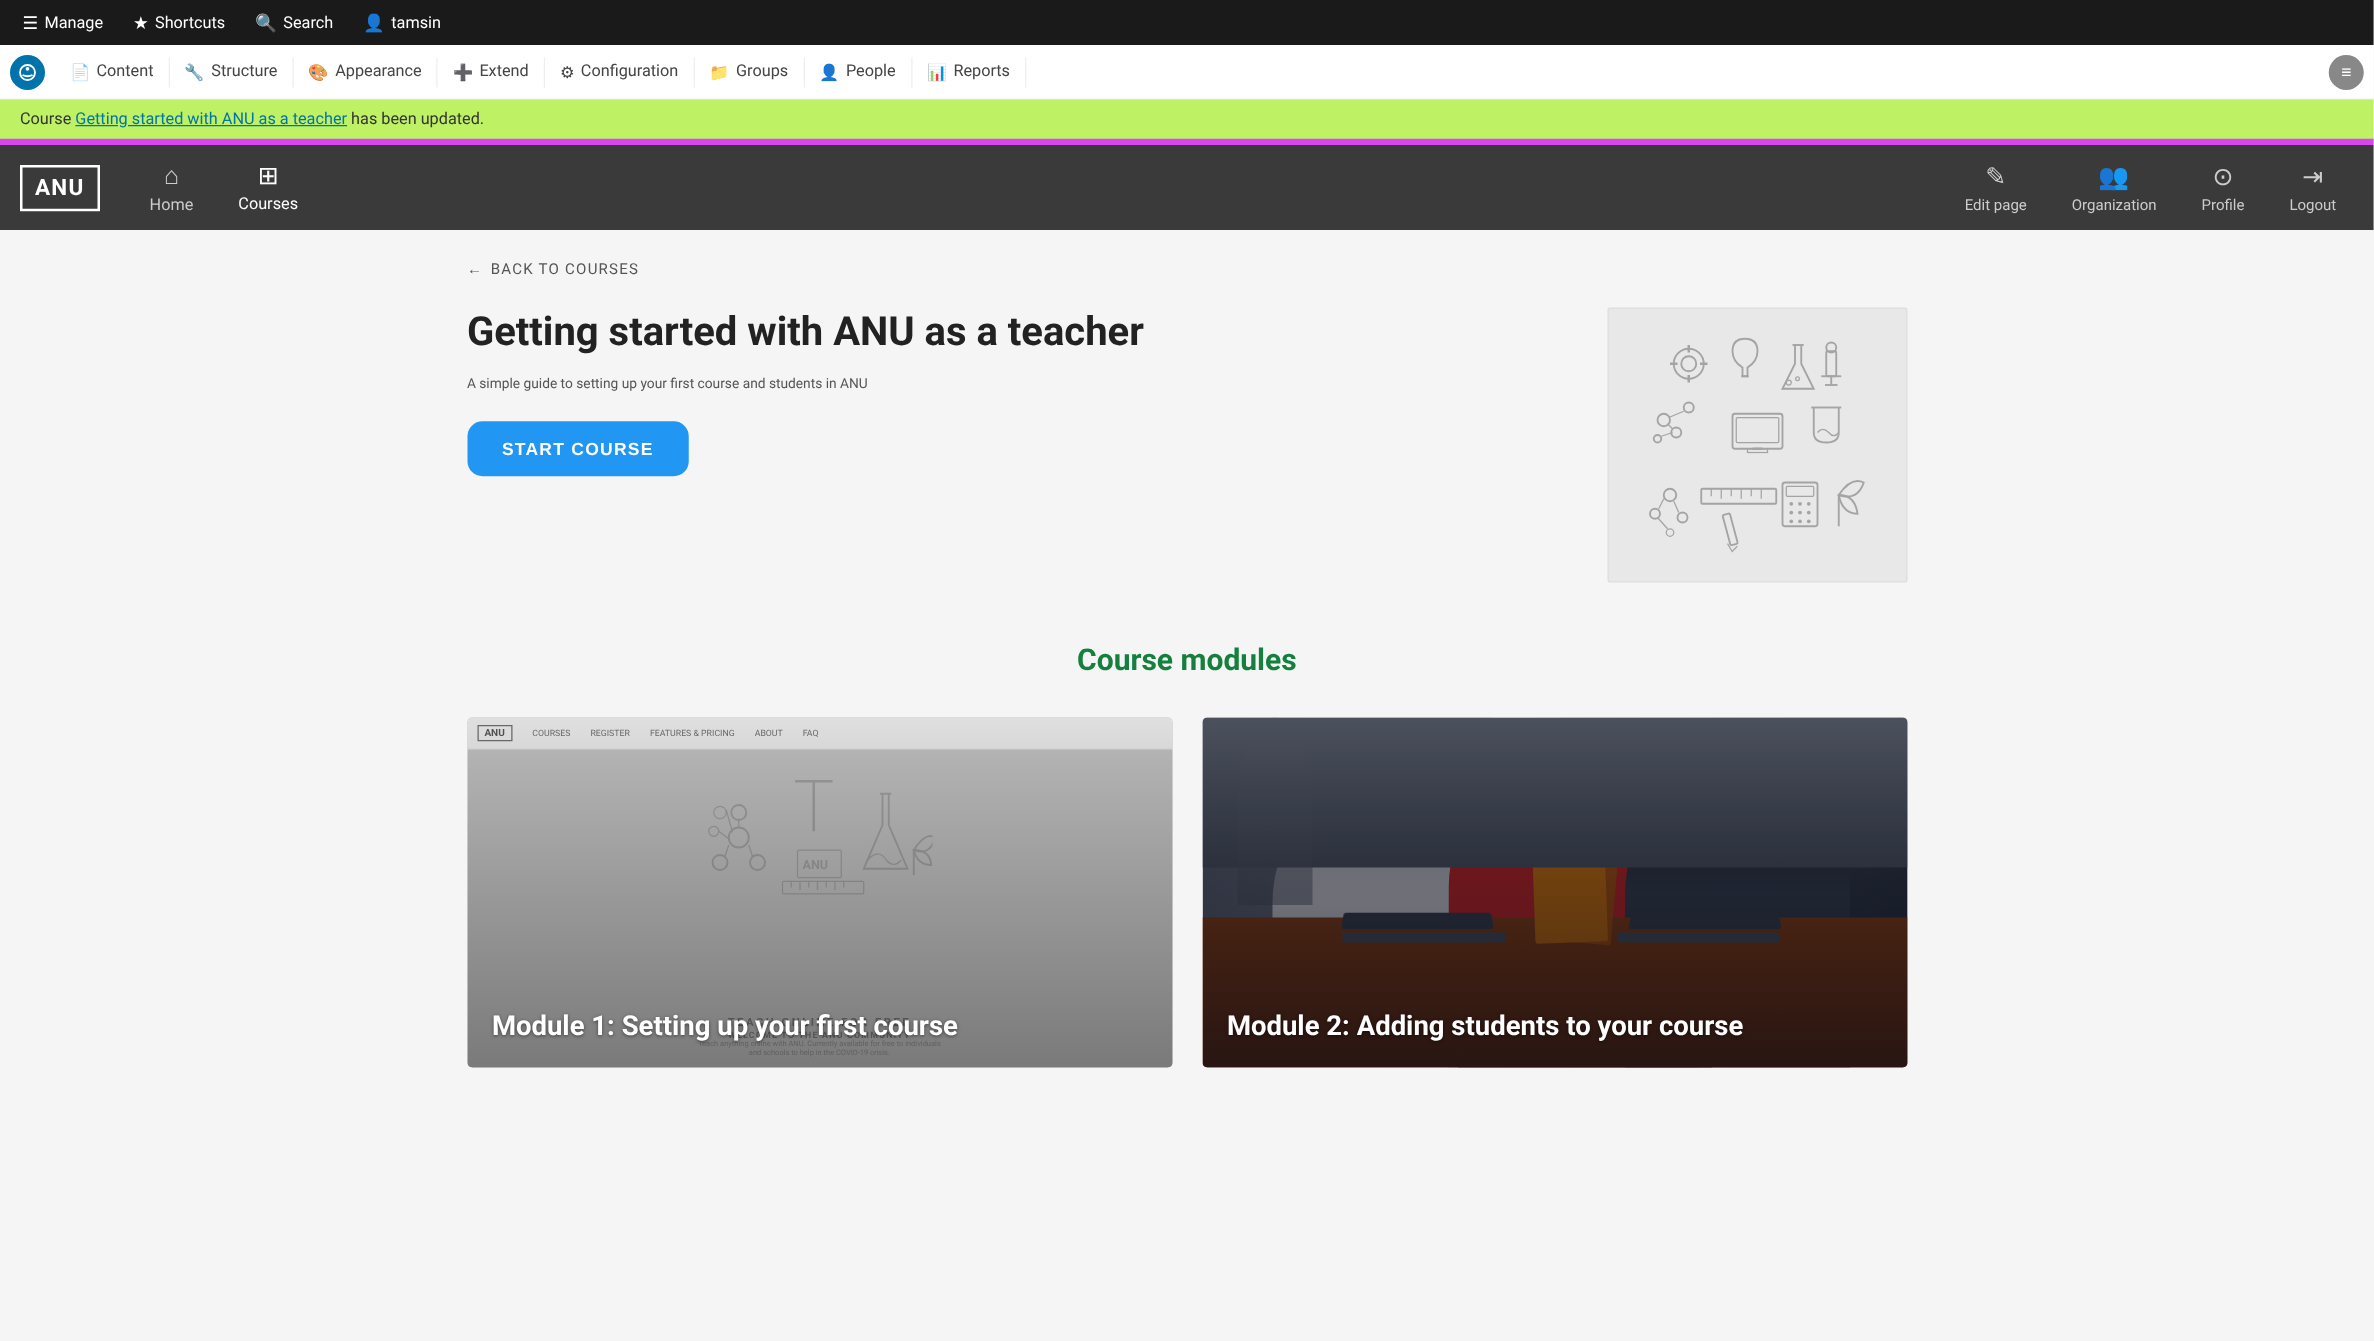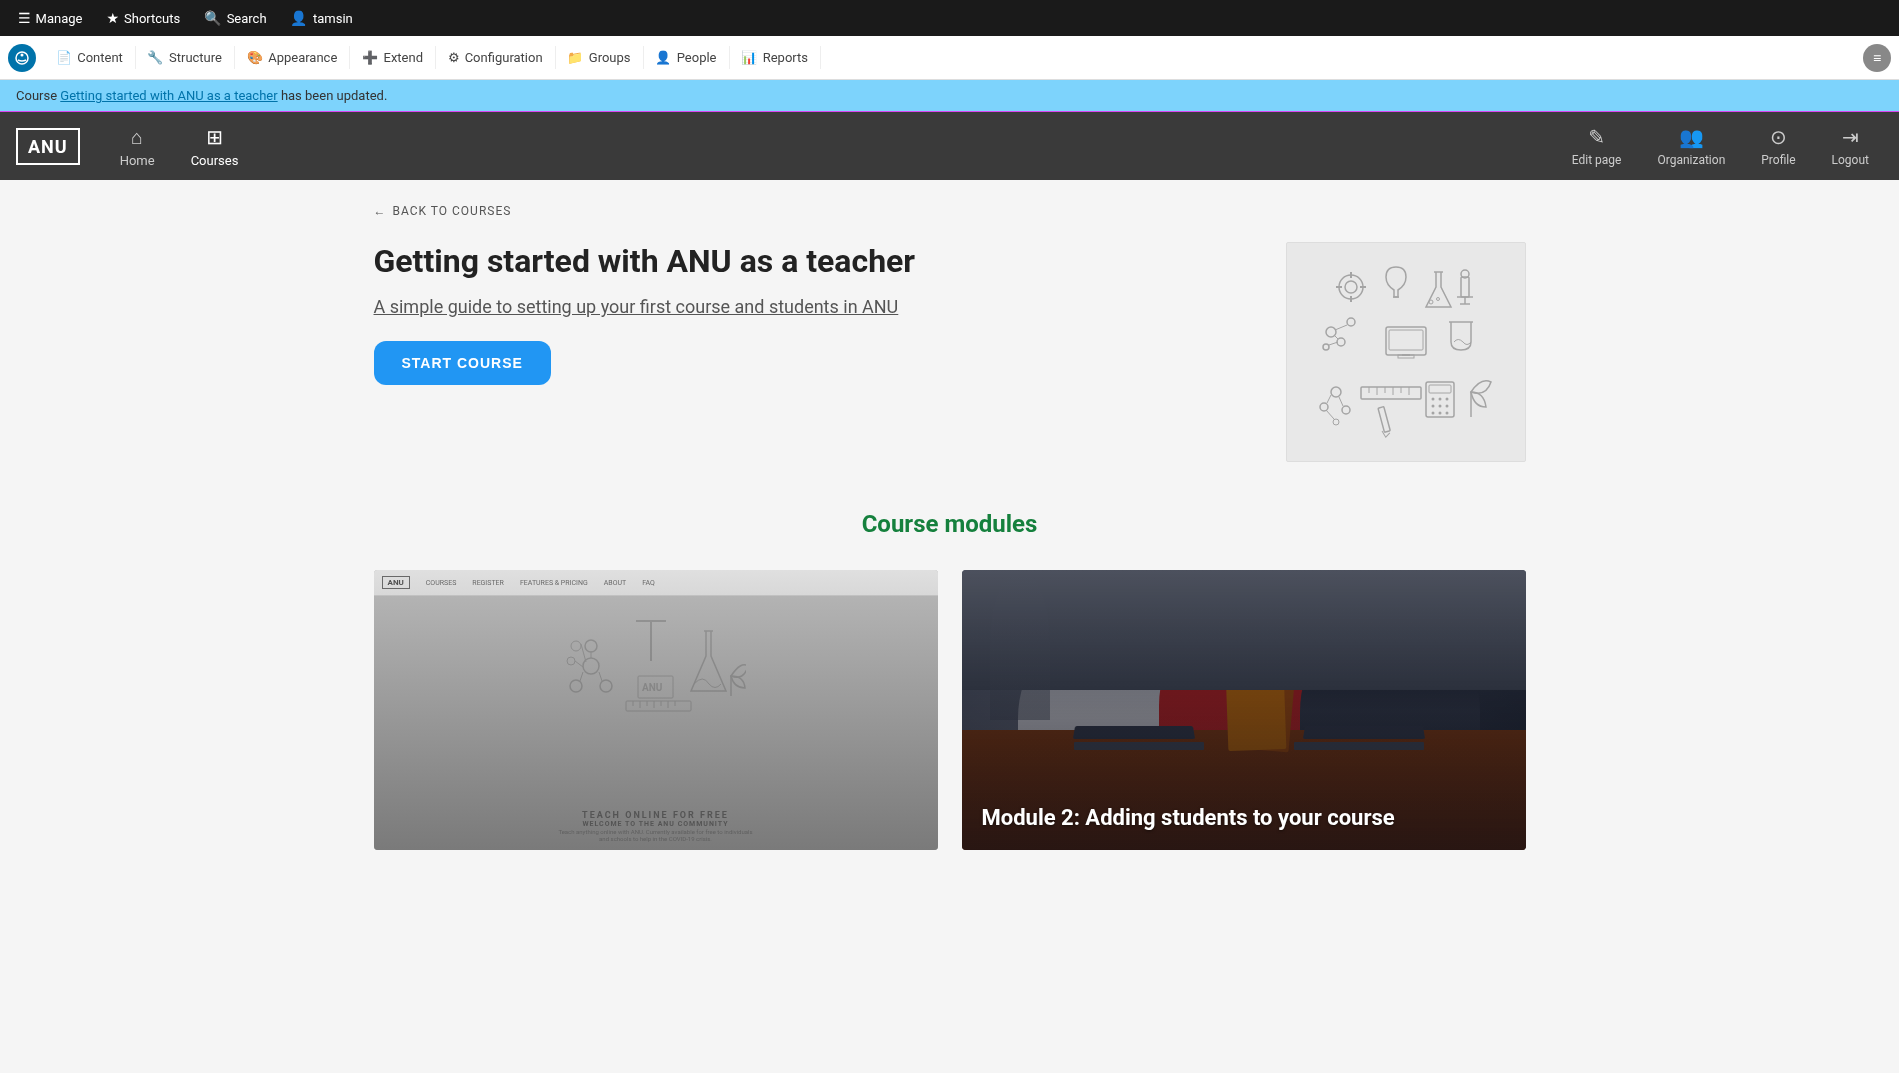--- a/index.html
+++ b/index.html
@@ -68,22 +68,22 @@
       border-radius: 50%;
       display: flex;
       align-items: center;
       justify-content: center;
       color: white;
       font-size: 14px;
     }
 
     
     .notification-bar {
-      background: #7dd3fc;
-      border-bottom: 1px solid #d946ef;
+      background: #bef264;
+      border-bottom: 5px solid #d946ef;
       padding: 8px 16px;
       font-size: 13px;
       color: #333;
     }
     .notification-bar a {
       color: #0073aa;
       text-decoration: underline;
     }
 
     
@@ -168,24 +168,23 @@
       flex: 1;
     }
     .course-title {
       font-size: 32px;
       font-weight: bold;
       color: #222;
       line-height: 1.2;
       margin-bottom: 16px;
     }
     .course-description {
-      font-size: 18px;
+      font-size: 11px;
       color: #555;
       margin-bottom: 24px;
-      text-decoration: underline;
     }
     .start-course-btn {
       background: #2196f3;
       color: white;
       border: none;
       padding: 14px 28px;
       font-size: 14px;
       font-weight: bold;
       letter-spacing: 1px;
       cursor: pointer;
@@ -518,20 +517,23 @@
               <div style="font-size:9px;font-weight:bold;color:#555;letter-spacing:2px;">TEACH ONLINE FOR FREE</div>
             </div>
             <div style="position:absolute;bottom:8px;text-align:center;">
               <div style="font-size:7px;font-weight:bold;color:#555;letter-spacing:1px;">WELCOME TO THE ANU COMMUNITY</div>
               <div style="font-size:6px;color:#777;max-width:200px;">Teach anything online with ANU. Currently available for free to individuals and schools to help in the COVID-19 crisis.</div>
             </div>
           </div>
         </div>
 
         <div style="position:absolute;inset:0;background:linear-gradient(to bottom, rgba(150,150,150,0.3) 0%, rgba(80,80,80,0.65) 100%);"></div>
+        <div class="module-card-content" style="position:relative;z-index:1;">
+          <div class="module-card-title">Module 1: Setting up your first course</div>
+        </div>
       </div>
     </div>
 
     <div class="module-card">
       <div class="module-card-inner" style="position:relative;">
 
         <div style="position:absolute;inset:0;overflow:hidden;">
 
           <div style="width:100%;height:100%;background:linear-gradient(135deg, #4a5568 0%, #6b7280 30%, #374151 60%, #1f2937 100%);position:relative;">
 

